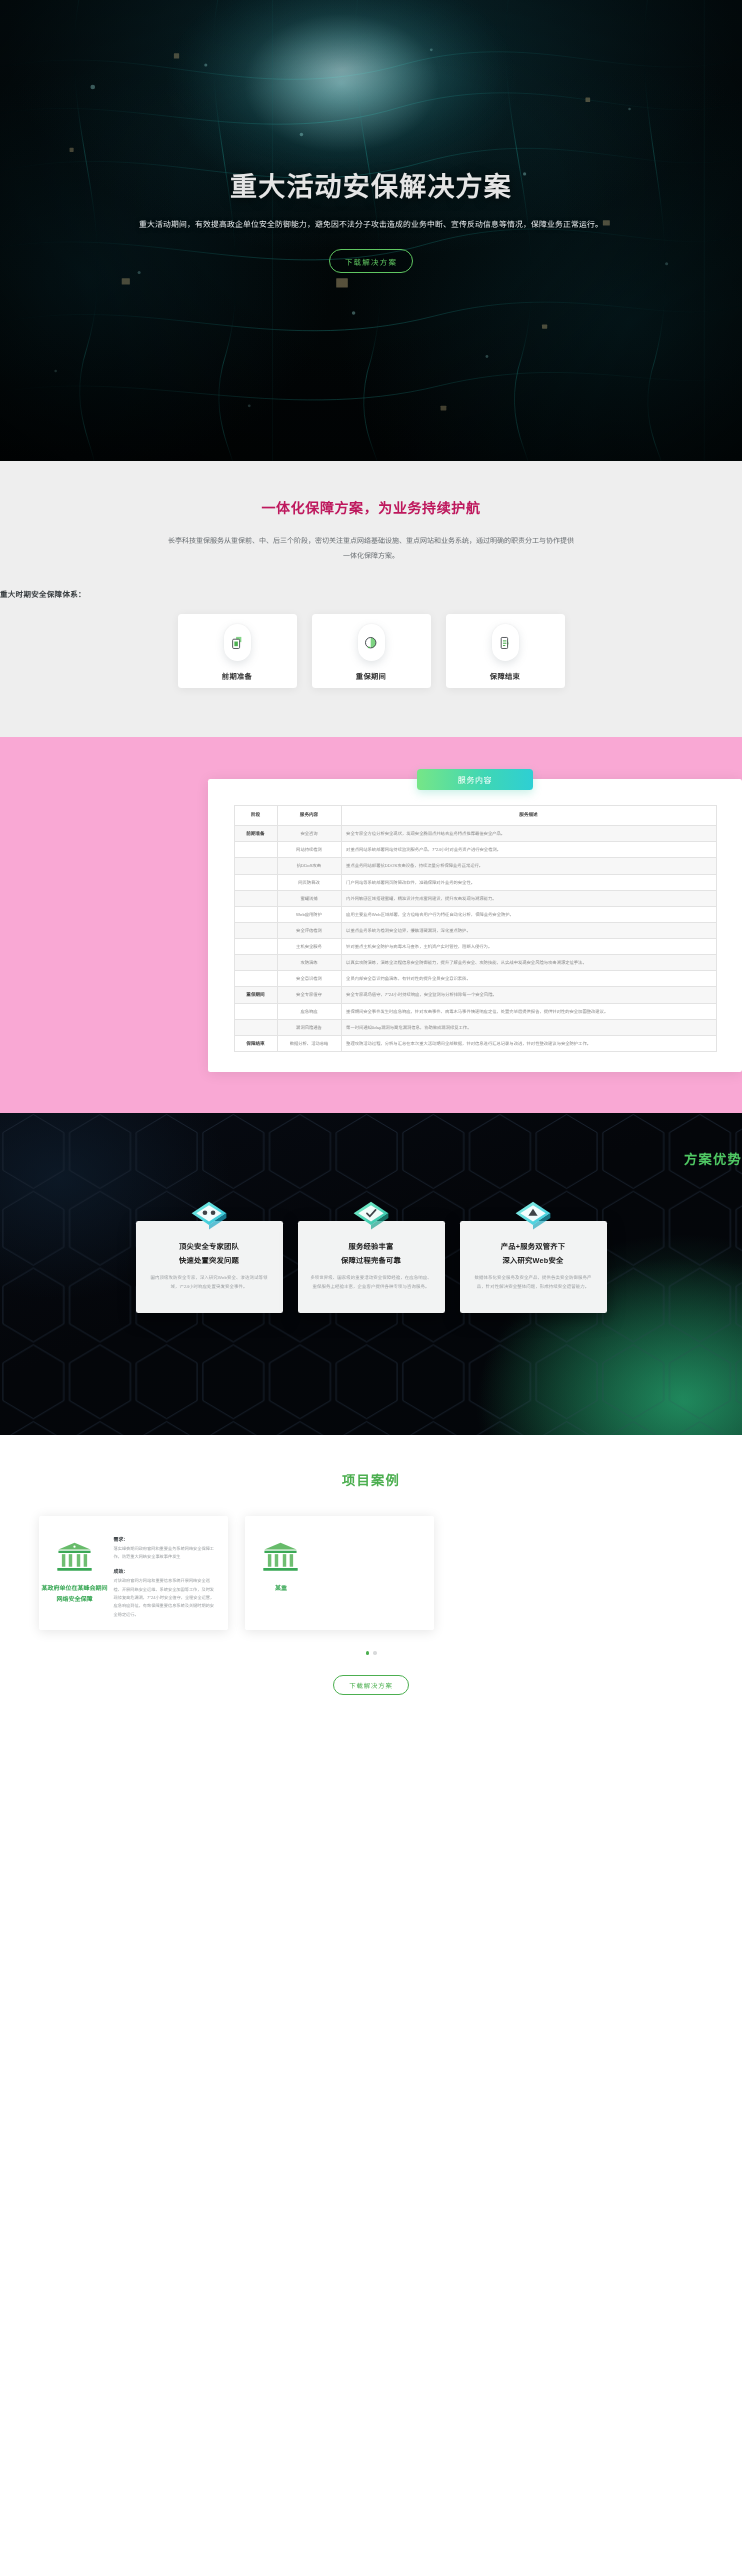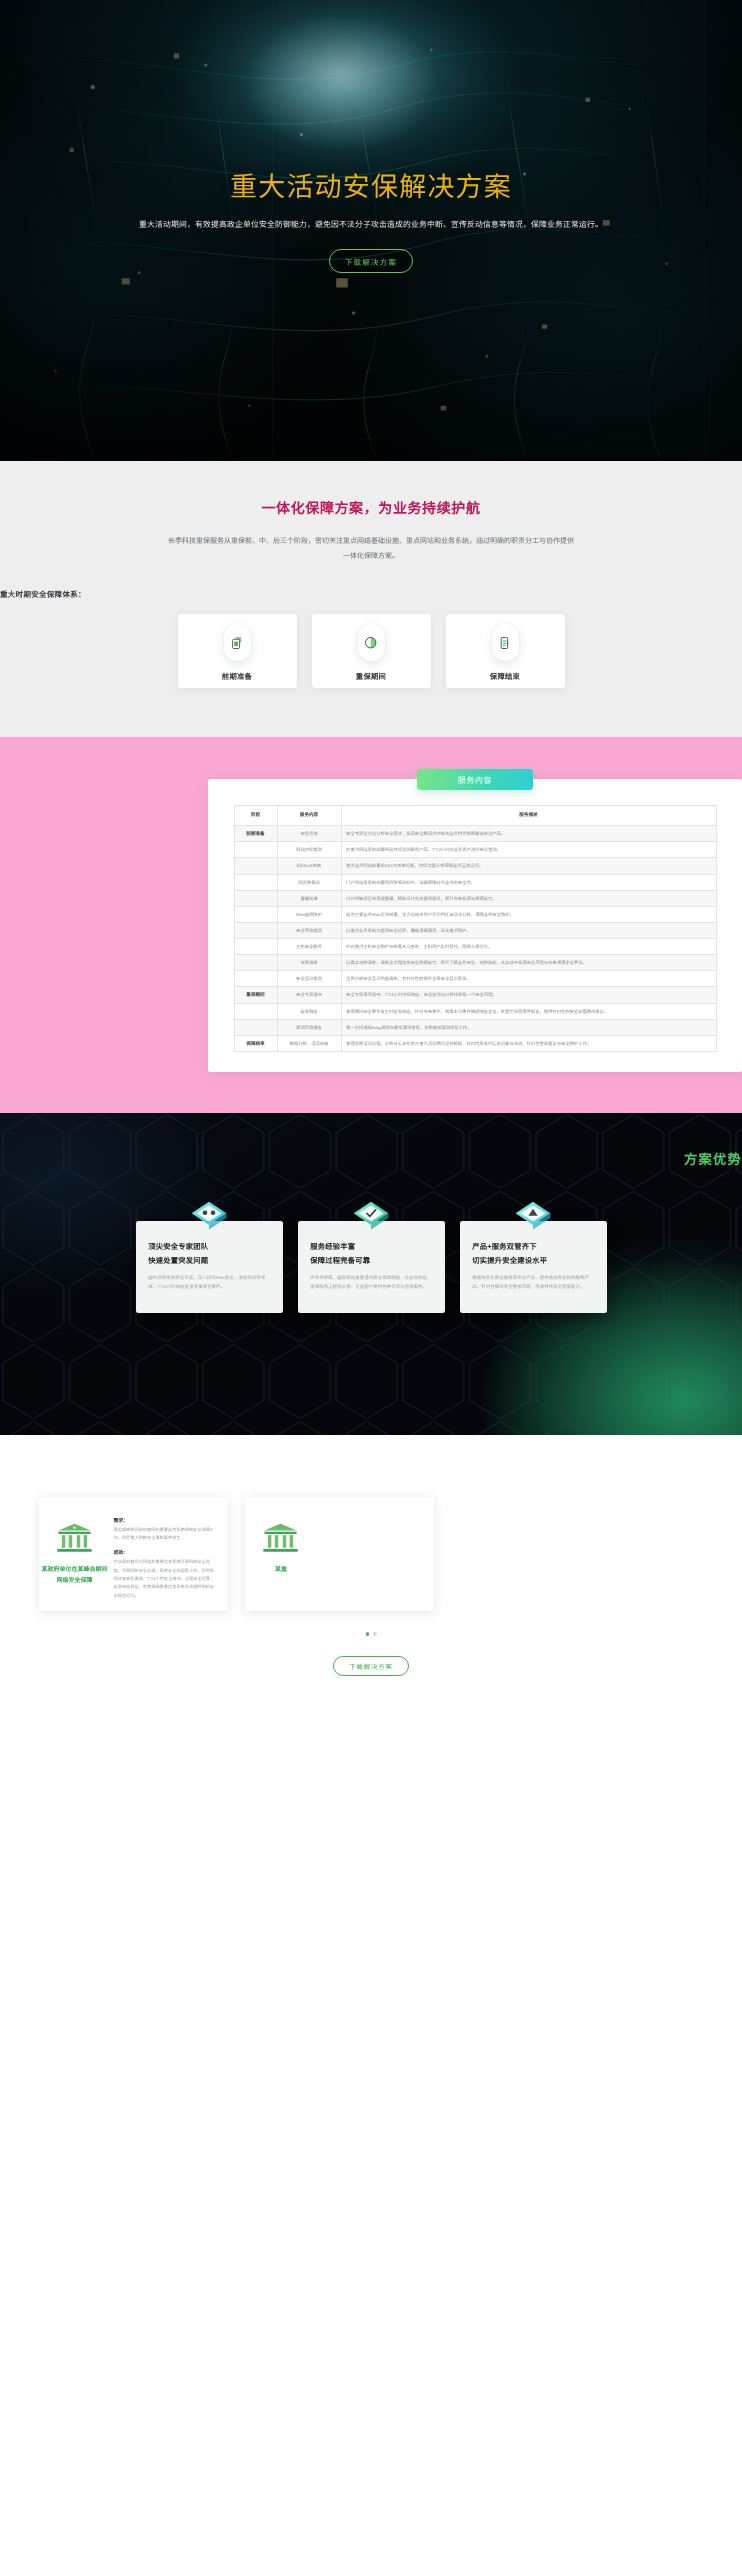--- a/index.html
+++ b/index.html
@@ -13,21 +13,21 @@
       radial-gradient(ellipse 244px 174px at 46% 18%, rgba(150,230,235,.55), rgba(30,120,130,.18) 40%, rgba(0,0,0,0) 72%),
       radial-gradient(ellipse 522px 302px at 50% 10%, rgba(20,90,100,.35), rgba(0,0,0,0) 70%),
       radial-gradient(ellipse 406px 348px at 85% 70%, rgba(10,60,70,.35), rgba(0,0,0,0) 72%),
       radial-gradient(ellipse 348px 290px at 12% 60%, rgba(8,45,55,.4), rgba(0,0,0,0) 70%),
       linear-gradient(180deg,#041014 0%,#020708 55%,#010405 100%);
   }
   .hero-grid{position:absolute;inset:0;opacity:.5;}
   .hero-vignette{position:absolute;inset:0;
     background:radial-gradient(ellipse 522px 360px at 50% 42%, rgba(0,0,0,0) 35%, rgba(0,0,0,.55) 100%);}
   .hero-content{position:absolute;left:0;right:0;top:171px;text-align:center;z-index:5;}
-  .hero-title{font-size:27px;line-height:1.2;font-weight:normal;color:#eab308;letter-spacing:1.2px;
+  .hero-title{font-size:27px;line-height:1.2;font-weight:bold;color:#e5e5e5;letter-spacing:1.2px;
     text-shadow:0 1.2px 10.4px rgba(0,0,0,.7);}
   .hero-sub{margin-top:15px;font-size:7.8px;color:#e8eef0;letter-spacing:0.2px;
     text-shadow:0 0.6px 4.6px rgba(0,0,0,.9);}
   .hero-btn{display:inline-block;margin-top:20px;padding:5.2px 15px;border:0.6px solid #5fc661;border-radius:12.8px;
     color:#5fc661;font-size:7.5px;letter-spacing:1.2px;background:rgba(0,0,0,.12);cursor:pointer;}
 
   
   .sec-solution{background:#eeeeee;padding:36px 0 49px;}
   .sec-title-green{text-align:center;font-size:14px;color:#be185d;font-weight:bold;letter-spacing:0.6px;}
   .sec-desc{max-width:406px;margin:17.4px auto 0;text-align:center;font-size:7px;line-height:2.1;color:#6a6f73;}
@@ -60,21 +60,21 @@
 
   
   .sec-adv{position:relative;height:322px;overflow:hidden;background:#05070c;}
   .adv-bg{position:absolute;inset:0;background:
      radial-gradient(ellipse 290px 232px at 92% 88%, rgba(45,190,130,.38), rgba(0,0,0,0) 70%),
      radial-gradient(ellipse 244px 174px at 8% 20%, rgba(16,34,52,.6), rgba(0,0,0,0) 70%),
      linear-gradient(160deg,#070b13 0%,#04060a 45%,#03060a 100%);}
   .adv-title{position:relative;z-index:4;text-align:right;padding-top:36px;font-size:13.3px;color:#4fc763;letter-spacing:1.2px;padding-left:8px;}
   .adv-row{position:relative;z-index:4;display:flex;justify-content:center;gap:15px;margin-top:53px;}
   .adv-card{width:147px;height:92px;background:#f2f3f3;border-radius:2.3px;position:relative;
-    box-shadow:0 5.8px 17.4px rgba(0,0,0,.45);padding:19px 12.8px 0;text-align:left;}
+    box-shadow:0 5.8px 17.4px rgba(0,0,0,.45);padding:19px 12.8px 0;text-align:center;}
   .adv-icon{position:absolute;left:50%;top:-25.5px;transform:translateX(-50%);width:44px;height:44px;}
   .adv-h{font-size:7.3px;color:#222;font-weight:bold;line-height:1.85;letter-spacing:0.2px;}
   .adv-p{margin-top:7px;font-size:4.4px;color:#9b9fa2;line-height:2.0;letter-spacing:0.1px;}
 
   
   .sec-case{background:#fff;padding:35px 0 23px;position:relative;overflow:hidden;}
   .case-title{text-align:center;font-size:13.3px;color:#4caf50;letter-spacing:1.2px;}
   .case-viewport{margin-top:27px;position:relative;height:114px;}
   .case-track{position:absolute;left:39px;top:0;display:flex;gap:17.4px;}
   .case-card{width:189px;height:114px;background:#fff;border-radius:1.7px;box-shadow:0 1.7px 11.6px rgba(0,0,0,.10);
@@ -366,29 +366,30 @@
               <stop offset="100%" stop-color="#34c8e0"></stop>
             </linearGradient>
           </defs>
         <path d="M38 10 L68 30 L38 50 L8 30 Z" fill="url(#ic3)"></path>
         <path d="M38 16 L60 30 L38 44 L16 30 Z" fill="#ffffff" opacity=".92"></path>
         <path d="M30 34 L38 22 L46 34 Z" fill="#3f4448"></path>
         <path d="M38 50 L68 30 L68 38 L38 58 Z" fill="#23a9bf" opacity=".7"></path>
       </svg>
       <div class="adv-h">
         <div>产品+服务双管齐下</div>
-        <div>切实提升安全建设水平</div>
+        <div>深入研究Web安全</div>
       </div>
       <p class="adv-p">数据体系化安全服务及安全产品，提供各类安全防御服务产品，针对性解决安全整体问题，形成持续安全运营能力。</p>
     </div>
 
   </div>
 </section>
 
 <section class="sec-case">
+  <h2 class="case-title">项目案例</h2>
   <div class="case-viewport">
     <div class="case-track">
 
       <div class="case-card">
         <div class="case-left">
           <svg width="39" height="34" viewBox="0 0 68 58">
             <path d="M34 4 L62 16 L6 16 Z" fill="#4caf50" opacity=".85"></path>
             <rect x="6" y="18" width="56" height="4" fill="#3aa856"></rect>
             <g fill="#4caf50" opacity=".8">
               <rect x="12" y="24" width="6" height="22"></rect>

